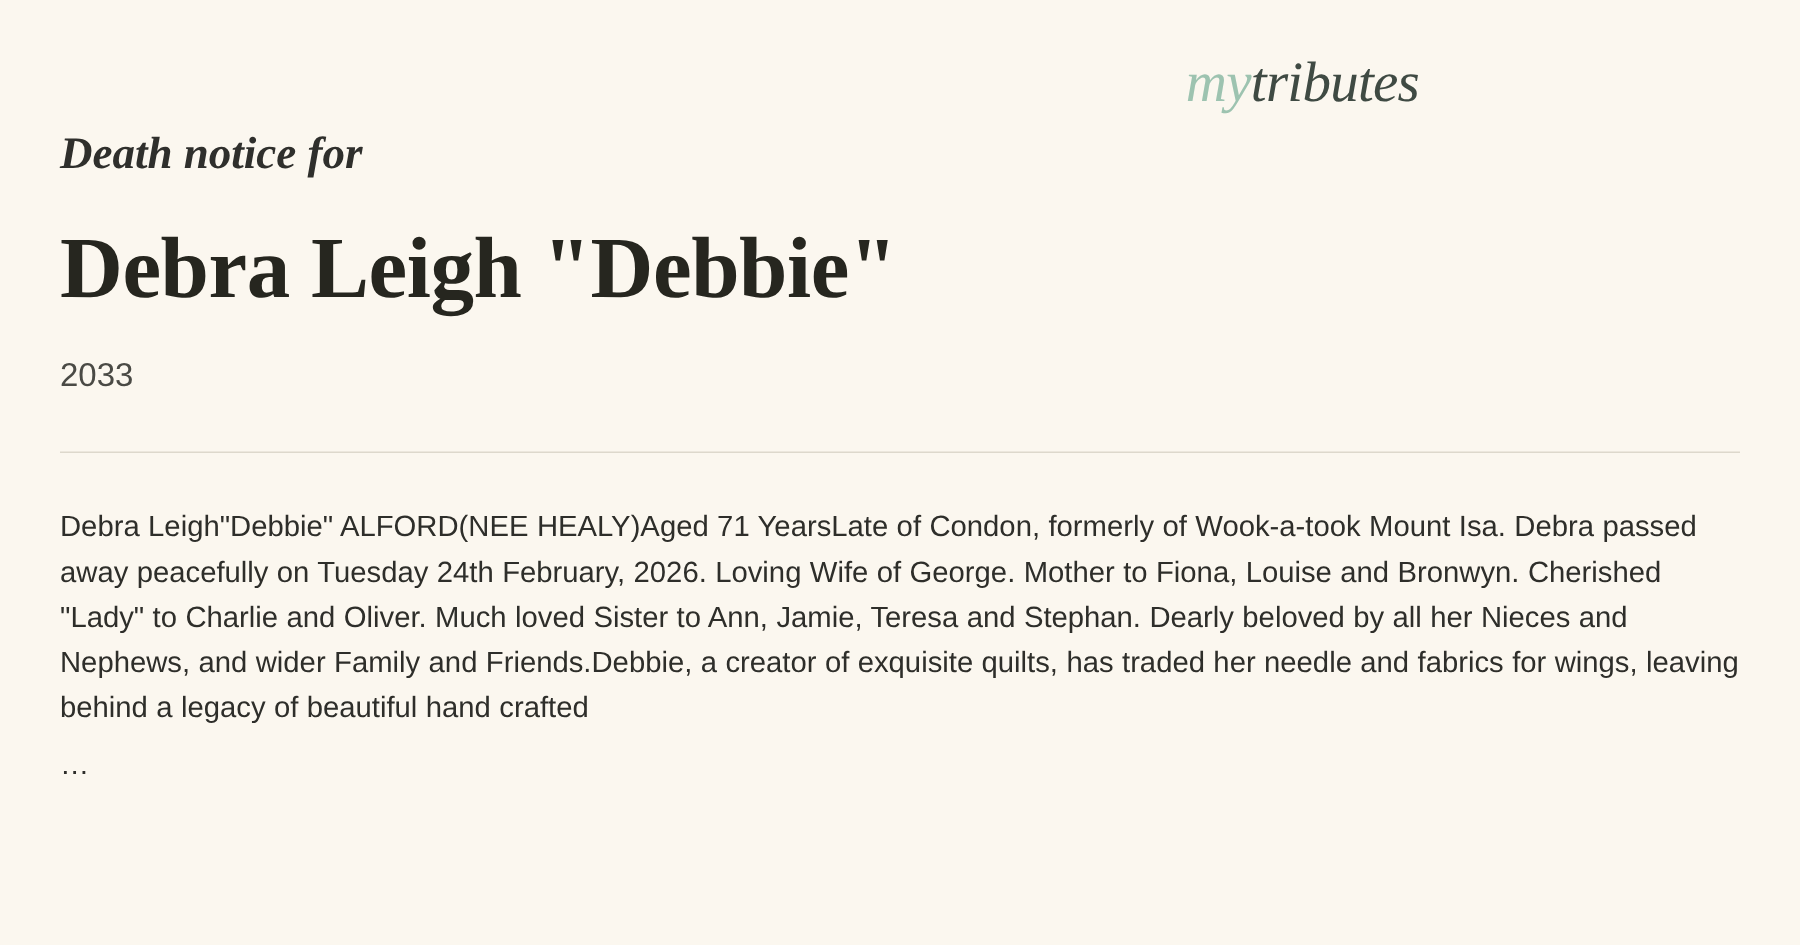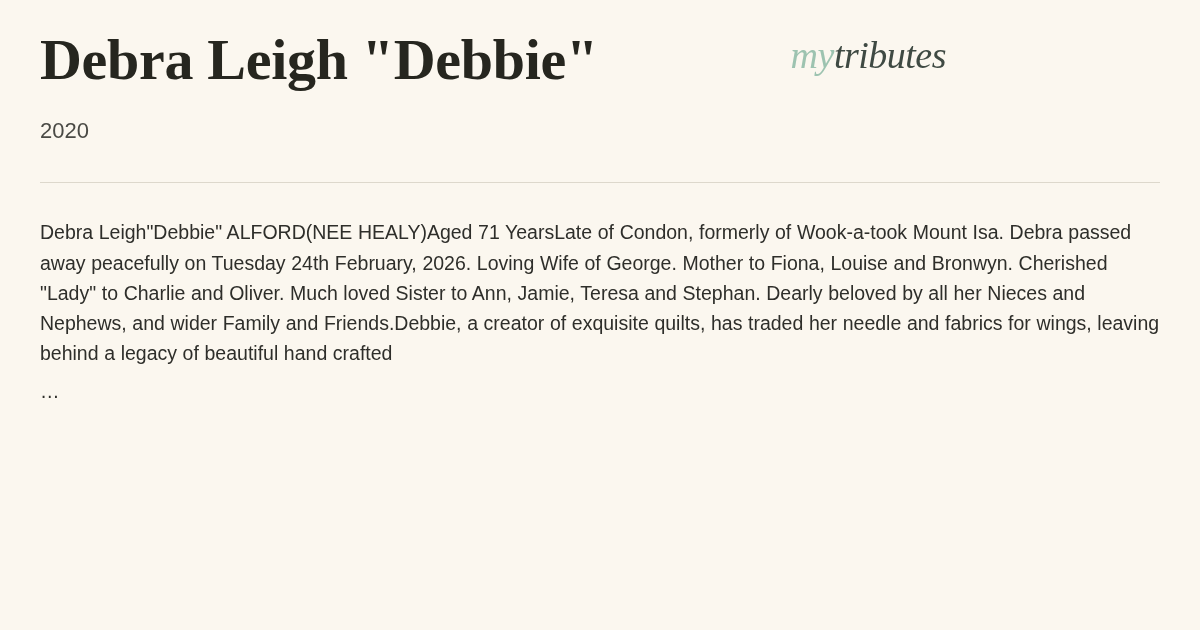--- a/index.html
+++ b/index.html
@@ -95,26 +95,27 @@
 </style>
 </head>
 <body>
 
 <div class="page">
 
   <div class="brand">
     <span class="brand-my">my</span><span class="brand-tributes">tributes</span>
   </div>
 
+  <p class="eyebrow">Death notice for</p>
 
   <h1 class="title">
     <span class="title-line">Debra Leigh "Debbie"</span>
   </h1>
 
-  <p class="year">2020</p>
+  <p class="year">2033</p>
 
   <hr class="divider">
 
   <p class="body-text">Debra Leigh"Debbie" ALFORD(NEE HEALY)Aged 71 YearsLate of Condon, formerly of Wook-a-took Mount Isa.  Debra passed away peacefully on Tuesday 24th February, 2026. Loving Wife of George.  Mother to Fiona, Louise and Bronwyn.  Cherished "Lady" to Charlie and Oliver.  Much loved Sister to Ann, Jamie, Teresa and Stephan.  Dearly beloved by all her Nieces and Nephews, and wider Family and Friends.Debbie, a creator of exquisite quilts, has traded her needle and fabrics for wings, leaving behind a legacy of beautiful hand crafted</p>
 
   <p class="ellipsis">…</p>
 
 </div>
 
 </body></html>

